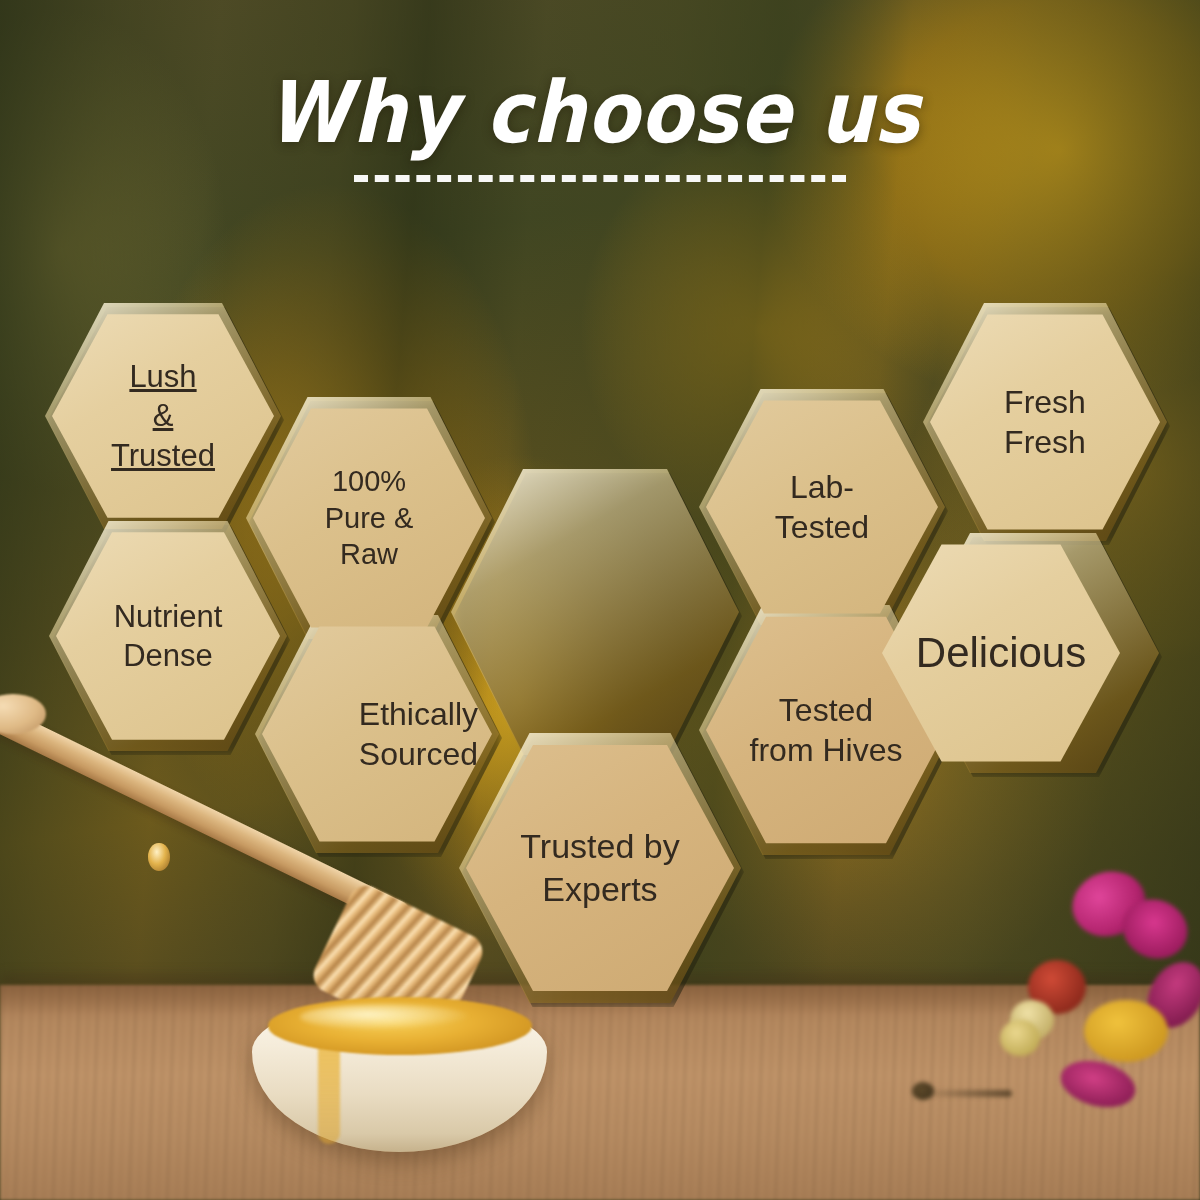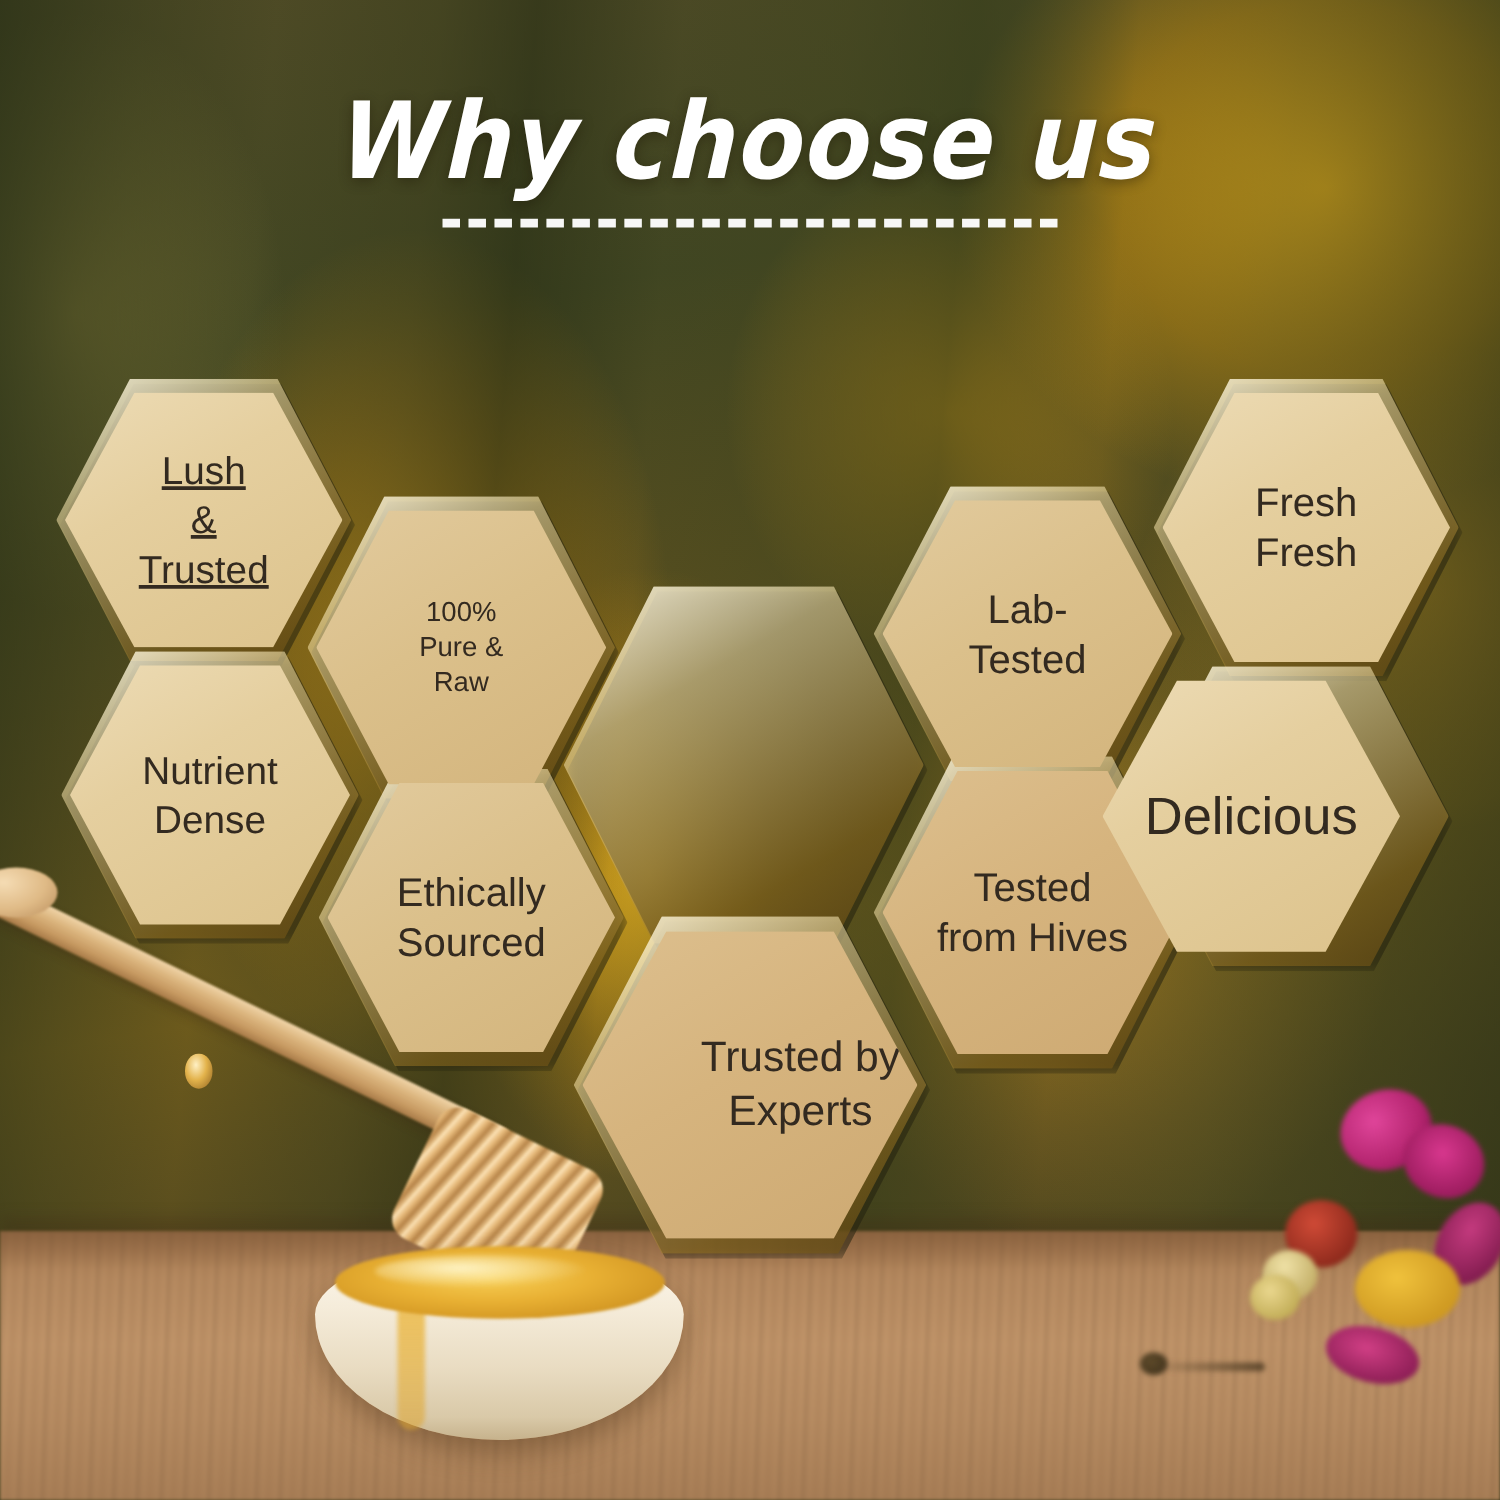--- a/index.html
+++ b/index.html
@@ -303,33 +303,33 @@
       <div class="hex light" style="left: 52px; top: 310px; width: 222px; height: 212px; font-size: 31px; text-decoration: underline;">
         <div class="hex-label"><span>Lush</span><br><span>&amp;</span><br><span>Trusted</span></div>
       </div>
       <div class="hex-shadow" style="left: 52px; top: 525px; width: 238px; height: 230px;"></div>
       <div class="hex-rim" style="left: 49px; top: 521px; width: 238px; height: 230px;"></div>
       <div class="hex light" style="left: 56px; top: 528px; width: 224px; height: 216px; font-size: 31px;">
         <div class="hex-label"><span>Nutrient</span><br><span>Dense</span></div>
       </div>
       <div class="hex-shadow" style="left: 249px; top: 401px; width: 246px; height: 242px;"></div>
       <div class="hex-rim" style="left: 246px; top: 397px; width: 246px; height: 242px;"></div>
-      <div class="hex mid" style="left: 253px; top: 404px; width: 232px; height: 228px; font-size: 22px;">
+      <div class="hex mid" style="left: 253px; top: 404px; width: 232px; height: 228px; font-size: 29px;">
         <div class="hex-label"><span>100%</span><br><span>Pure &amp;</span><br><span>Raw</span></div>
       </div>
       <div class="hex-shadow" style="left: 258px; top: 619px; width: 244px; height: 238px;"></div>
       <div class="hex-rim" style="left: 255px; top: 615px; width: 244px; height: 238px;"></div>
-      <div class="hex mid" style="left: 262px; top: 622px; width: 230px; height: 224px; font-size: 32px;">
+      <div class="hex mid" style="left: 262px; top: 622px; width: 230px; height: 224px; font-size: 32px; justify-content: flex-end;">
         <div class="hex-label"><span>Ethically</span><br><span>Sourced</span></div>
       </div>
       <div class="hex-shadow" style="left: 454px; top: 473px; width: 288px; height: 286px;"></div>
       <div class="hex-rim" style="left: 451px; top: 469px; width: 288px; height: 286px;"></div>
       <div class="hex-shadow" style="left: 462px; top: 737px; width: 282px; height: 270px;"></div>
       <div class="hex-rim" style="left: 459px; top: 733px; width: 282px; height: 270px;"></div>
-      <div class="hex gold" style="left: 466px; top: 740px; width: 268px; height: 256px; font-size: 34px; justify-content: flex-end;">
+      <div class="hex gold" style="left: 466px; top: 740px; width: 268px; height: 256px; font-size: 34px;">
         <div class="hex-label"><span>Trusted by</span><br><span>Experts</span></div>
       </div>
       <div class="hex-shadow" style="left: 702px; top: 393px; width: 246px; height: 236px;"></div>
       <div class="hex-rim" style="left: 699px; top: 389px; width: 246px; height: 236px;"></div>
       <div class="hex mid" style="left: 706px; top: 396px; width: 232px; height: 222px; font-size: 32px;">
         <div class="hex-label"><span>Lab-</span><br><span>Tested</span></div>
       </div>
       <div class="hex-shadow" style="left: 702px; top: 609px; width: 254px; height: 250px;"></div>
       <div class="hex-rim" style="left: 699px; top: 605px; width: 254px; height: 250px;"></div>
       <div class="hex gold" style="left: 706px; top: 612px; width: 240px; height: 236px; font-size: 32px;">

